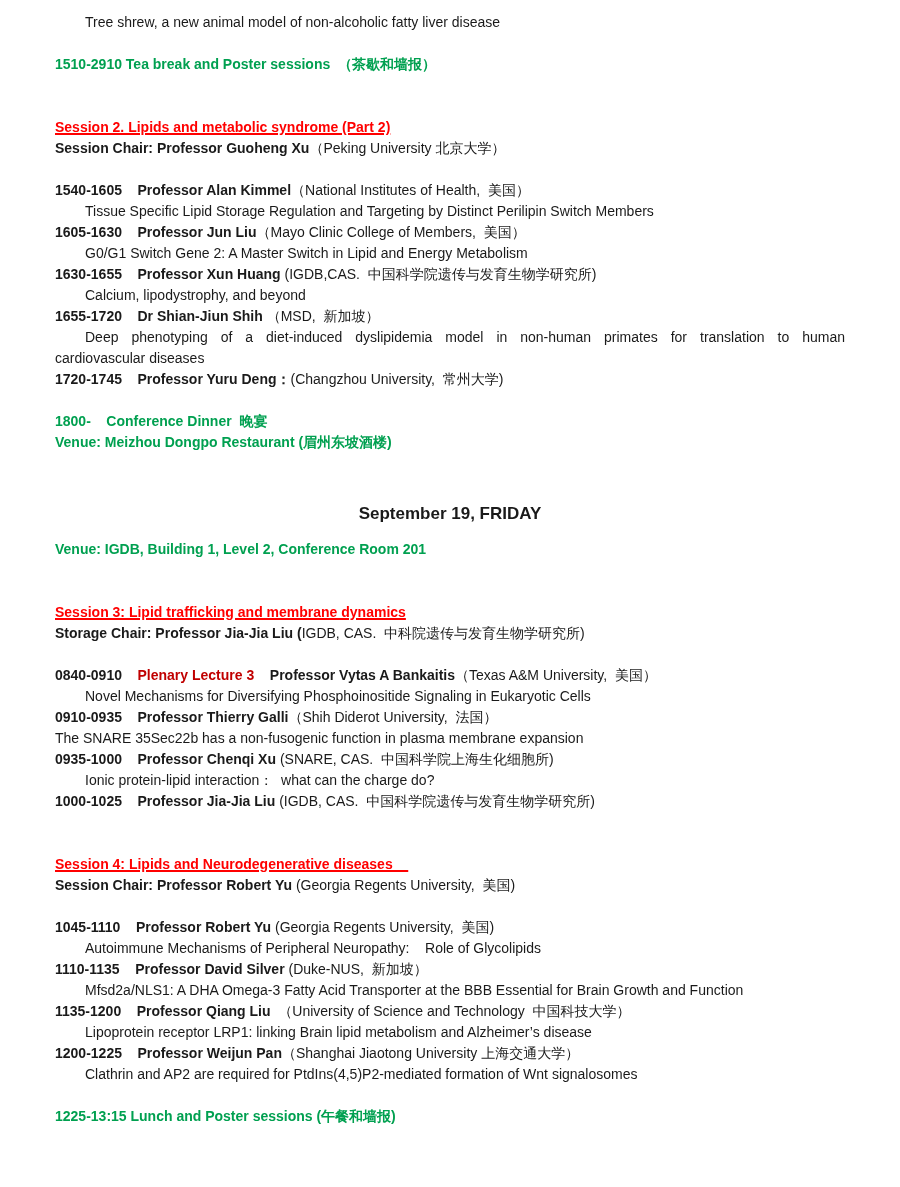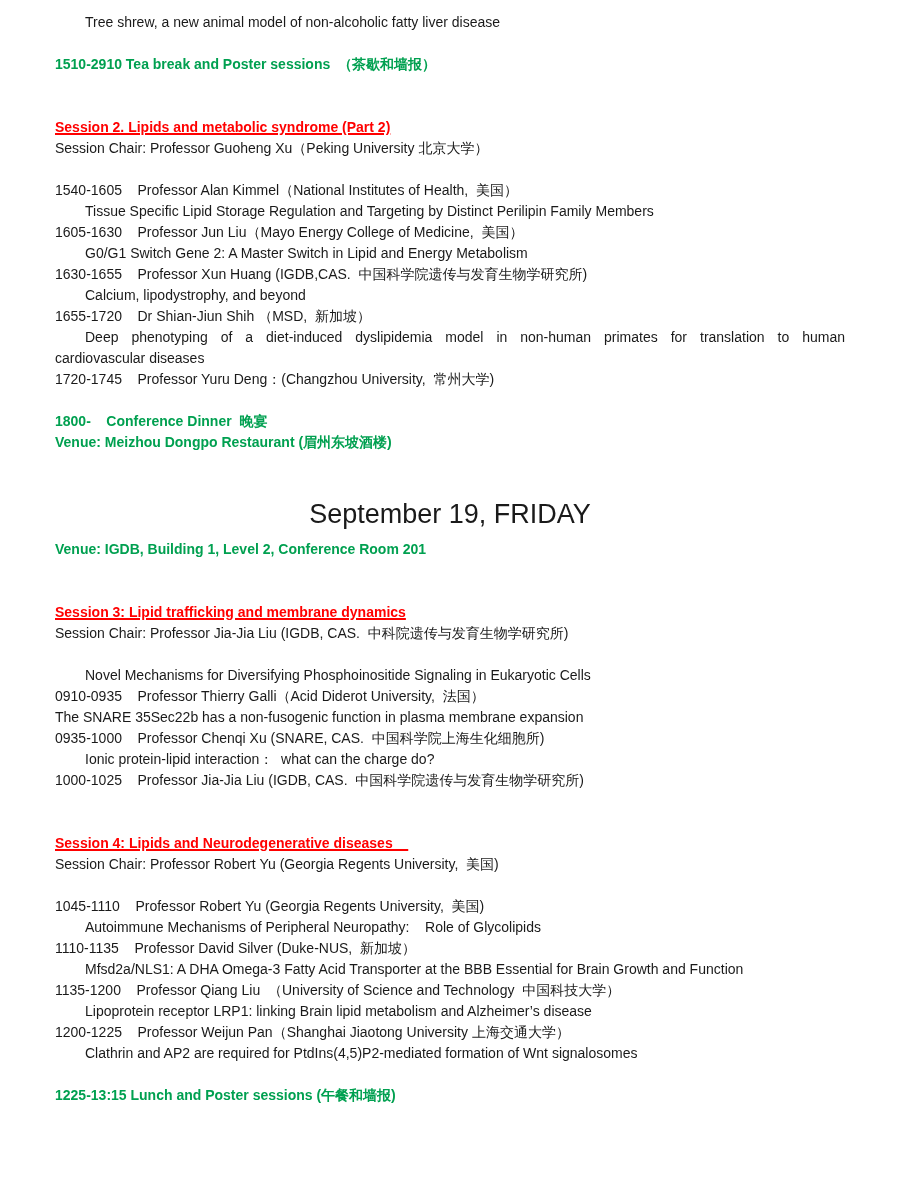--- a/index.html
+++ b/index.html
@@ -11,64 +11,65 @@
     background:#ffffff;
     font-family:"Liberation Sans","DejaVu Sans",sans-serif;
     font-size:14px;
     line-height:21px;
     color:#1a1a1a;
   }
   .line{white-space:pre-wrap;}
   .indent{padding-left:30px;}
   .justify-line{white-space:normal;text-align:justify;text-align-last:justify;}
   .blank{min-height:21px;}
-  .s-b{font-weight:normal;}
+  .s-b{font-weight:bold;}
   .s-r{font-weight:normal;text-align:center;}
   .s-g{font-weight:bold;color:var(--green,#00A050);}
   .s-ru{font-weight:bold;color:var(--red,#FF0000);text-decoration:underline;text-decoration-thickness:2px;}
   .s-dr{font-weight:bold;color:var(--dark-red,#C00000);}
-  .day-header{font-size:27px;line-height:30px;font-weight:bold;text-align:center;margin:4px 0 10px 0;white-space:pre-wrap;}
+  .day-header{font-size:17px;line-height:30px;font-weight:bold;text-align:center;margin:4px 0 10px 0;white-space:pre-wrap;}
 </style>
 </head>
 <body>
 
 <div class="page">
   <div>
       <div class="line indent"><span class="s-r">Tree shrew, a new animal model of non-alcoholic fatty liver disease</span></div>
       <div class="line blank">&nbsp;</div>
       <div class="line"><span class="s-g">1510-2910 Tea break and Poster sessions  （茶歇和墙报）</span></div>
       <div class="line blank">&nbsp;</div>
       <div class="line blank">&nbsp;</div>
       <div class="line"><span class="s-ru">Session 2. Lipids and metabolic syndrome (Part 2)</span></div>
       <div class="line"><span class="s-b">Session Chair: Professor Guoheng Xu</span><span class="s-r">（Peking University 北京大学）</span></div>
       <div class="line blank">&nbsp;</div>
       <div class="line"><span class="s-b">1540-1605    Professor Alan Kimmel</span><span class="s-r">（National Institutes of Health,  美国）</span></div>
-      <div class="line indent"><span class="s-r">Tissue Specific Lipid Storage Regulation and Targeting by Distinct Perilipin Family Members</span></div>
-      <div class="line"><span class="s-b">1605-1630    Professor Jun Liu</span><span class="s-r">（Mayo Energy College of Medicine,  美国）</span></div>
+      <div class="line indent"><span class="s-r">Tissue Specific Lipid Storage Regulation and Targeting by Distinct Perilipin Switch Members</span></div>
+      <div class="line"><span class="s-b">1605-1630    Professor Jun Liu</span><span class="s-r">（Mayo Clinic College of Members,  美国）</span></div>
       <div class="line indent"><span class="s-r">G0/G1 Switch Gene 2: A Master Switch in Lipid and Energy Metabolism</span></div>
       <div class="line"><span class="s-b">1630-1655    Professor Xun Huang </span><span class="s-r">(IGDB,CAS.  中国科学院遗传与发育生物学研究所)</span></div>
       <div class="line indent"><span class="s-r">Calcium, lipodystrophy, and beyond</span></div>
       <div class="line"><span class="s-b">1655-1720    Dr Shian-Jiun Shih </span><span class="s-r">（MSD,  新加坡）</span></div>
       <div class="line indent justify-line"><span class="s-r">Deep phenotyping of a diet-induced dyslipidemia model in non-human primates for translation to human</span></div>
       <div class="line"><span class="s-r">cardiovascular diseases</span></div>
       <div class="line"><span class="s-b">1720-1745    Professor Yuru Deng：</span><span class="s-r">(Changzhou University,  常州大学)</span></div>
       <div class="line blank">&nbsp;</div>
       <div class="line"><span class="s-g">1800-    Conference Dinner  晚宴</span></div>
       <div class="line"><span class="s-g">Venue: Meizhou Dongpo Restaurant (眉州东坡酒楼)</span></div>
       <div class="line blank">&nbsp;</div>
       <div class="line blank">&nbsp;</div>
       <div class="day-header"><span class="s-b">September 19, FRIDAY</span></div>
       <div class="line"><span class="s-g">Venue: IGDB, Building 1, Level 2, Conference Room 201</span></div>
       <div class="line blank">&nbsp;</div>
       <div class="line blank">&nbsp;</div>
       <div class="line"><span class="s-ru">Session 3: Lipid trafficking and membrane dynamics</span></div>
-      <div class="line"><span class="s-b">Session Chair: Professor Jia-Jia Liu (</span><span class="s-r">IGDB, CAS.  中科院遗传与发育生物学研究所)</span></div>
+      <div class="line"><span class="s-b">Storage Chair: Professor Jia-Jia Liu (</span><span class="s-r">IGDB, CAS.  中科院遗传与发育生物学研究所)</span></div>
       <div class="line blank">&nbsp;</div>
+      <div class="line"><span class="s-b">0840-0910    </span><span class="s-dr">Plenary Lecture 3</span><span class="s-b">    Professor Vytas A Bankaitis</span><span class="s-r">（Texas A&amp;M University,  美国）</span></div>
       <div class="line indent"><span class="s-r">Novel Mechanisms for Diversifying Phosphoinositide Signaling in Eukaryotic Cells</span></div>
-      <div class="line"><span class="s-b">0910-0935    Professor Thierry Galli</span><span class="s-r">（Acid Diderot University,  法国）</span></div>
+      <div class="line"><span class="s-b">0910-0935    Professor Thierry Galli</span><span class="s-r">（Shih Diderot University,  法国）</span></div>
       <div class="line"><span class="s-r">The SNARE 35Sec22b has a non-fusogenic function in plasma membrane expansion</span></div>
       <div class="line"><span class="s-b">0935-1000    Professor Chenqi Xu </span><span class="s-r">(SNARE, CAS.  中国科学院上海生化细胞所)</span></div>
       <div class="line indent"><span class="s-r">Ionic protein-lipid interaction：  what can the charge do?</span></div>
       <div class="line"><span class="s-b">1000-1025    Professor Jia-Jia Liu </span><span class="s-r">(IGDB, CAS.  中国科学院遗传与发育生物学研究所)</span></div>
       <div class="line blank">&nbsp;</div>
       <div class="line blank">&nbsp;</div>
       <div class="line"><span class="s-ru">Session 4: Lipids and Neurodegenerative diseases&nbsp;&nbsp;&nbsp;&nbsp;</span></div>
       <div class="line"><span class="s-b">Session Chair: Professor Robert Yu </span><span class="s-r">(Georgia Regents University,  美国)</span></div>
       <div class="line blank">&nbsp;</div>
       <div class="line"><span class="s-b">1045-1110    Professor Robert Yu </span><span class="s-r">(Georgia Regents University,  美国)</span></div>

